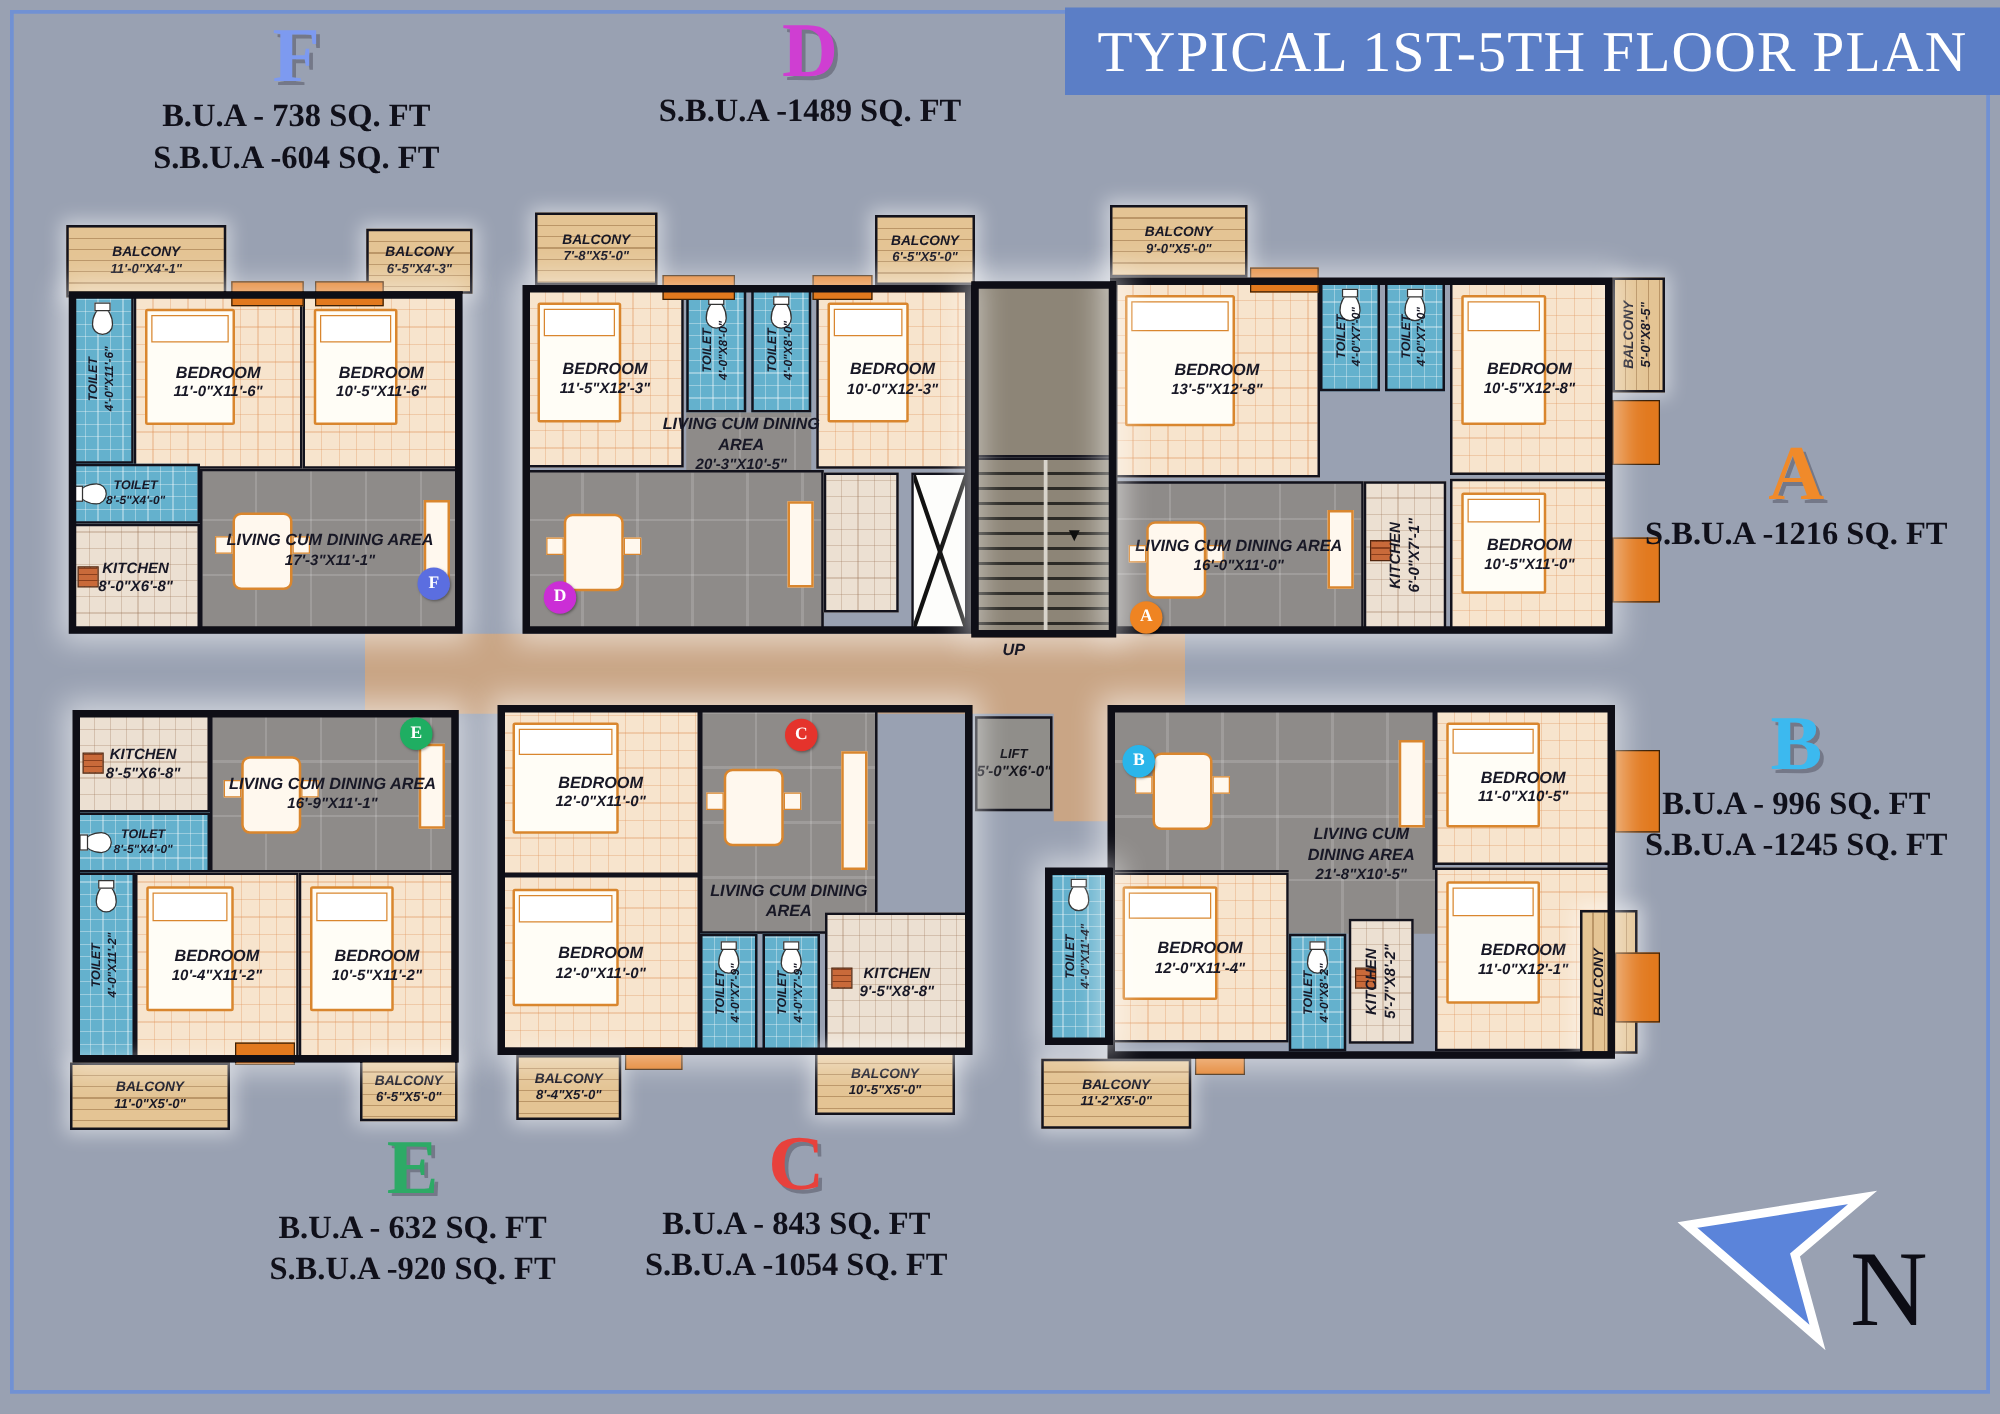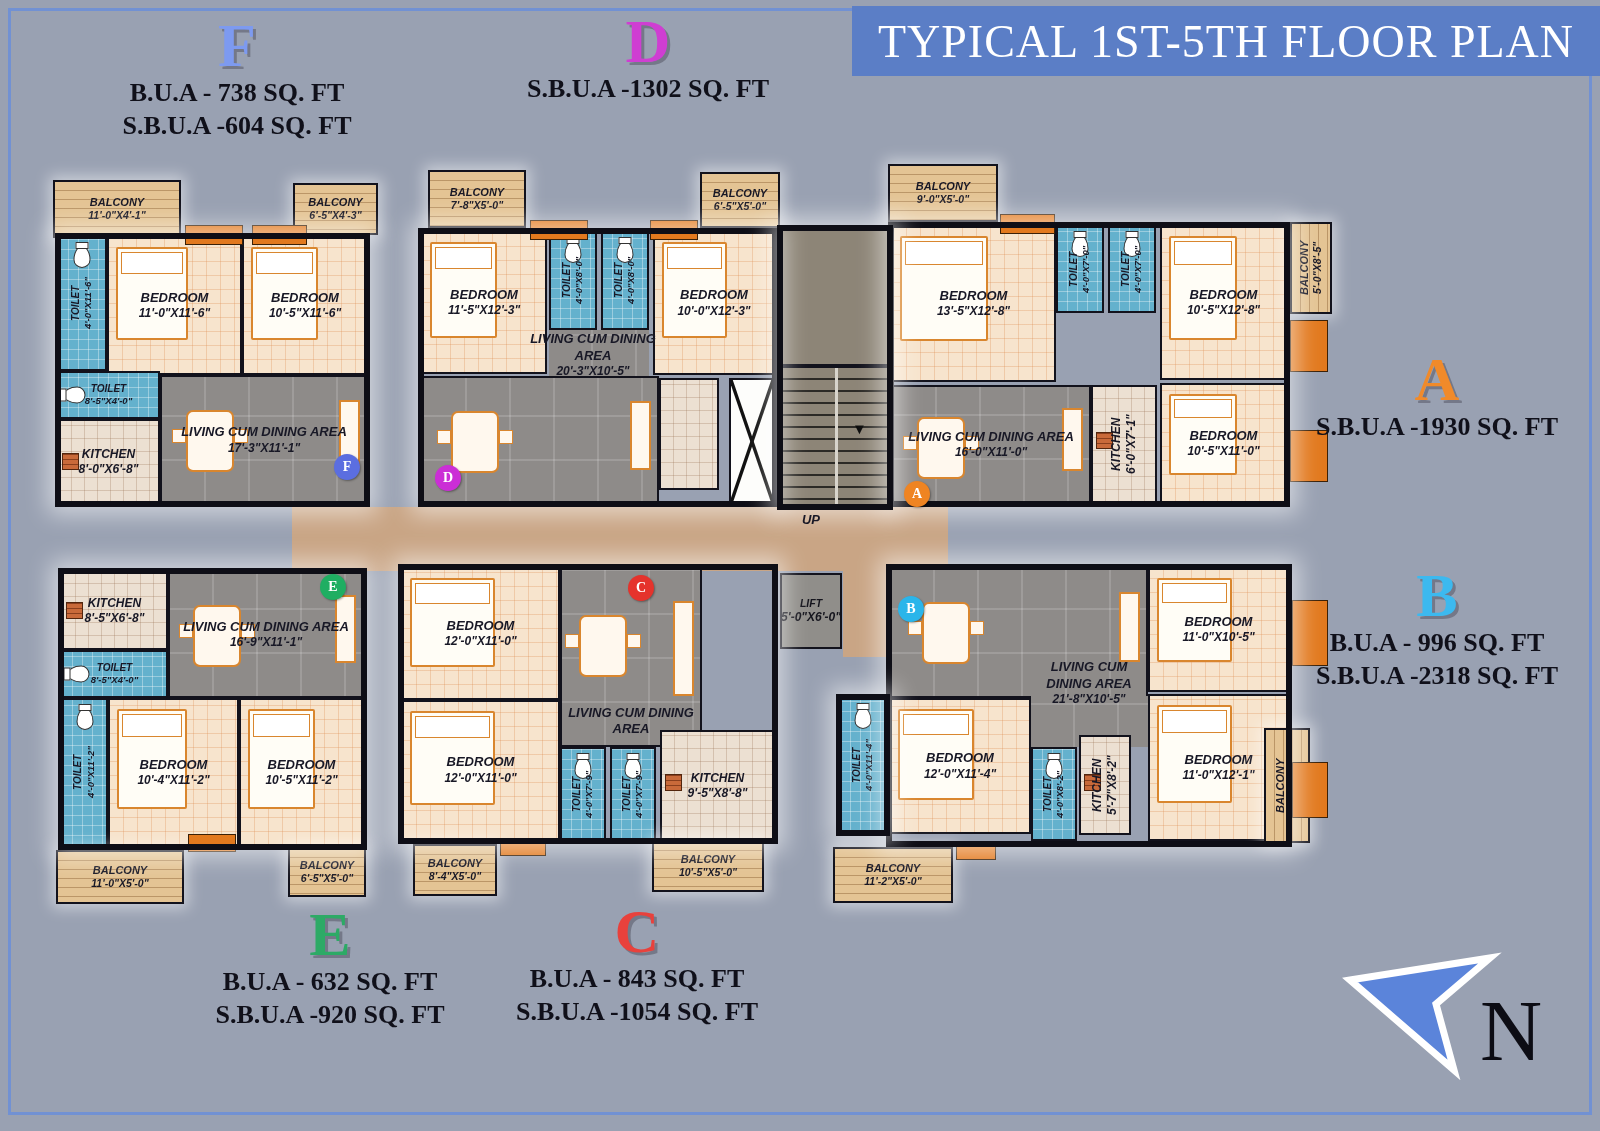--- a/index.html
+++ b/index.html
@@ -94,30 +94,30 @@
 
   <div id="banner">TYPICAL 1ST-5TH FLOOR PLAN</div>
 
   <div class="uhead" id="uhF">
     <span class="ltr" style="color: rgb(125, 154, 240);">F</span>
     <span class="ar">B.U.A - 738 SQ. FT</span>
     <span class="ar">S.B.U.A -604 SQ. FT</span>
   </div>
   <div class="uhead" id="uhD">
     <span class="ltr" style="color: rgb(207, 62, 210);">D</span>
-    <span class="ar">S.B.U.A -1302 SQ. FT</span>
+    <span class="ar">S.B.U.A -1489 SQ. FT</span>
   </div>
   <div class="uhead" id="uhA">
     <span class="ltr" style="color: rgb(240, 138, 42);">A</span>
-    <span class="ar">S.B.U.A -1930 SQ. FT</span>
+    <span class="ar">S.B.U.A -1216 SQ. FT</span>
   </div>
   <div class="uhead" id="uhB">
     <span class="ltr" style="color: rgb(60, 185, 239);">B</span>
     <span class="ar">B.U.A - 996 SQ. FT</span>
-    <span class="ar">S.B.U.A -2318 SQ. FT</span>
+    <span class="ar">S.B.U.A -1245 SQ. FT</span>
   </div>
   <div class="uhead" id="uhE">
     <span class="ltr" style="color: rgb(45, 170, 102);">E</span>
     <span class="ar">B.U.A - 632 SQ. FT</span>
     <span class="ar">S.B.U.A -920 SQ. FT</span>
   </div>
   <div class="uhead" id="uhC">
     <span class="ltr" style="color: rgb(232, 65, 60);">C</span>
     <span class="ar">B.U.A - 843 SQ. FT</span>
     <span class="ar">S.B.U.A -1054 SQ. FT</span>

